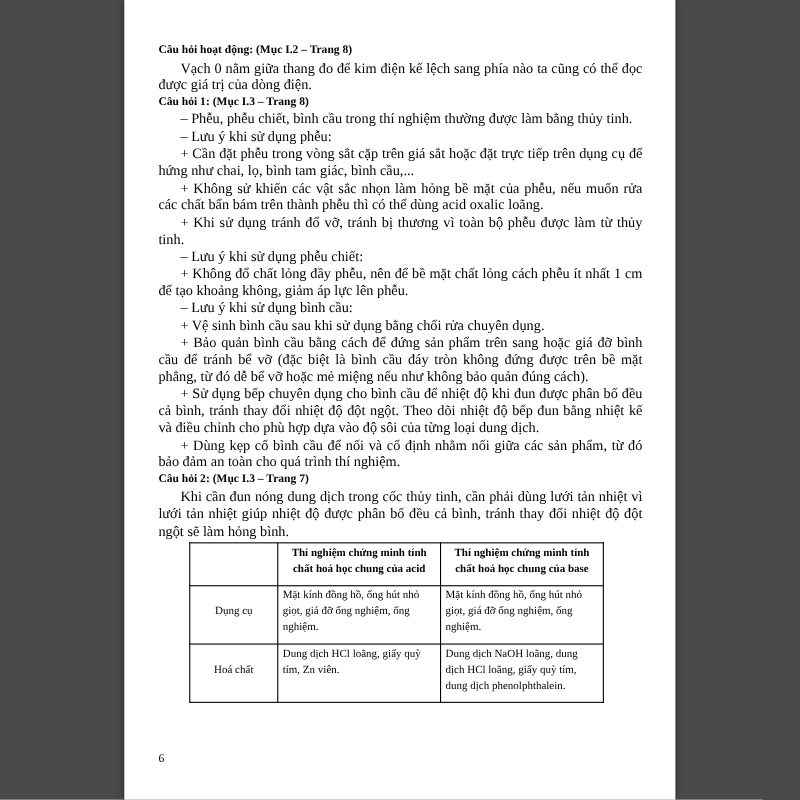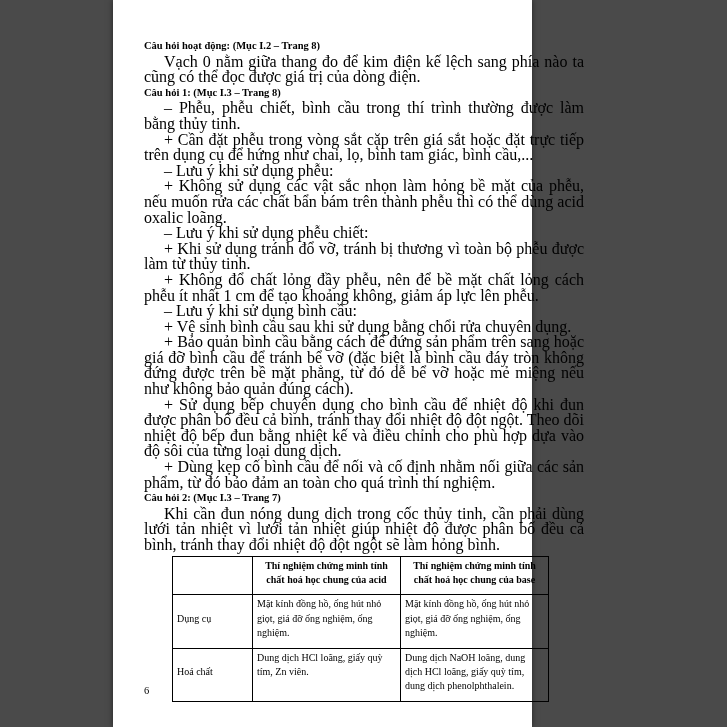--- a/index.html
+++ b/index.html
@@ -10,40 +10,40 @@
     width: 727px;
     height: 727px;
     background: #4a4a4a;
     font-family: "Liberation Serif", serif;
     overflow: hidden;
   }
   .page {
     position: absolute;
     left: 113px;
     top: 0;
-    width: 419px;
+    width: 501px;
     height: 727px;
     background: #ffffff;
     box-shadow: 0 0 6px rgba(0,0,0,0.5);
   }
   .content {
     position: absolute;
     left: 31px;
     top: 38px;
     width: 440px;
   }
   .heading {
     font-weight: bold;
     font-size: 10.5px;
     line-height: 15.6px;
     color: #000;
     margin: 0;
   }
   .para {
-    font-size: 16px;
+    font-size: 13px;
     line-height: 15.6px;
     color: #000;
     margin: 0;
     text-align: justify;
   }
   .indent {
     text-indent: 20px;
   }
   .tbl {
     margin-top: 3px;
@@ -58,20 +58,21 @@
     line-height: 14.4px;
     padding: 2px 4px 7px 4px;
     vertical-align: top;
     color: #000;
   }
   .tbl td.hdr {
     font-weight: bold;
     text-align: center;
   }
   .tbl td.rowlabel {
+    text-align: center;
     vertical-align: middle;
   }
   .col0 { width: 80px; }
   .col1 { width: 148px; }
   .col2 { width: 148px; }
   .pagenum {
     position: absolute;
     left: 31px;
     top: 685px;
     font-size: 10.5px;
@@ -80,26 +81,26 @@
 </style>
 </head>
 <body>
 
 <div class="page">
   <div class="content">
 
     <p class="heading">Câu hỏi hoạt động: (Mục I.2 – Trang 8)</p>
     <p class="para indent">Vạch 0 nằm giữa thang đo để kim điện kế lệch sang phía nào ta cũng có thể đọc được giá trị của dòng điện.</p>
     <p class="heading">Câu hỏi 1: (Mục I.3 – Trang 8)</p>
-    <p class="para indent">– Phễu, phễu chiết, bình cầu trong thí trình thường được làm bằng thủy tinh.</p>
+    <p class="para indent">– Phễu, phễu chiết, bình cầu trong thí nghiệm thường được làm bằng thủy tinh.</p>
+    <p class="para indent">– Lưu ý khi sử dụng phễu:</p>
     <p class="para indent">+ Cần đặt phễu trong vòng sắt cặp trên giá sắt hoặc đặt trực tiếp trên dụng cụ để hứng như chai, lọ, bình tam giác, bình cầu,...</p>
-    <p class="para indent">– Lưu ý khi sử dụng phễu:</p>
-    <p class="para indent">+ Không sử dụng các vật sắc nhọn làm hỏng bề mặt của phễu, nếu muốn rửa các chất bẩn bám trên thành phễu thì có thể dùng acid oxalic loãng.</p>
+    <p class="para indent">+ Không sử khiến các vật sắc nhọn làm hỏng bề mặt của phễu, nếu muốn rửa các chất bẩn bám trên thành phễu thì có thể dùng acid oxalic loãng.</p>
+    <p class="para indent">+ Khi sử dụng tránh đổ vỡ, tránh bị thương vì toàn bộ phễu được làm từ thủy tinh.</p>
     <p class="para indent">– Lưu ý khi sử dụng phễu chiết:</p>
-    <p class="para indent">+ Khi sử dụng tránh đổ vỡ, tránh bị thương vì toàn bộ phễu được làm từ thủy tinh.</p>
     <p class="para indent">+ Không đổ chất lỏng đầy phễu, nên để bề mặt chất lỏng cách phễu ít nhất 1 cm để tạo khoảng không, giảm áp lực lên phễu.</p>
     <p class="para indent">– Lưu ý khi sử dụng bình cầu:</p>
     <p class="para indent">+ Vệ sinh bình cầu sau khi sử dụng bằng chổi rửa chuyên dụng.</p>
     <p class="para indent">+ Bảo quản bình cầu bằng cách để đứng sản phẩm trên sang hoặc giá đỡ bình cầu để tránh bể vỡ (đặc biệt là bình cầu đáy tròn không đứng được trên bề mặt phẳng, từ đó dễ bể vỡ hoặc mẻ miệng nếu như không bảo quản đúng cách).</p>
     <p class="para indent">+ Sử dụng bếp chuyên dụng cho bình cầu để nhiệt độ khi đun được phân bố đều cả bình, tránh thay đổi nhiệt độ đột ngột. Theo dõi nhiệt độ bếp đun bằng nhiệt kế và điều chỉnh cho phù hợp dựa vào độ sôi của từng loại dung dịch.</p>
     <p class="para indent">+ Dùng kẹp cố bình cầu để nối và cố định nhằm nối giữa các sản phẩm, từ đó bảo đảm an toàn cho quá trình thí nghiệm.</p>
     <p class="heading">Câu hỏi 2: (Mục I.3 – Trang 7)</p>
     <p class="para indent">Khi cần đun nóng dung dịch trong cốc thủy tinh, cần phải dùng lưới tản nhiệt vì lưới tản nhiệt giúp nhiệt độ được phân bố đều cả bình, tránh thay đổi nhiệt độ đột ngột sẽ làm hỏng bình.</p>
 
     <table class="tbl">

